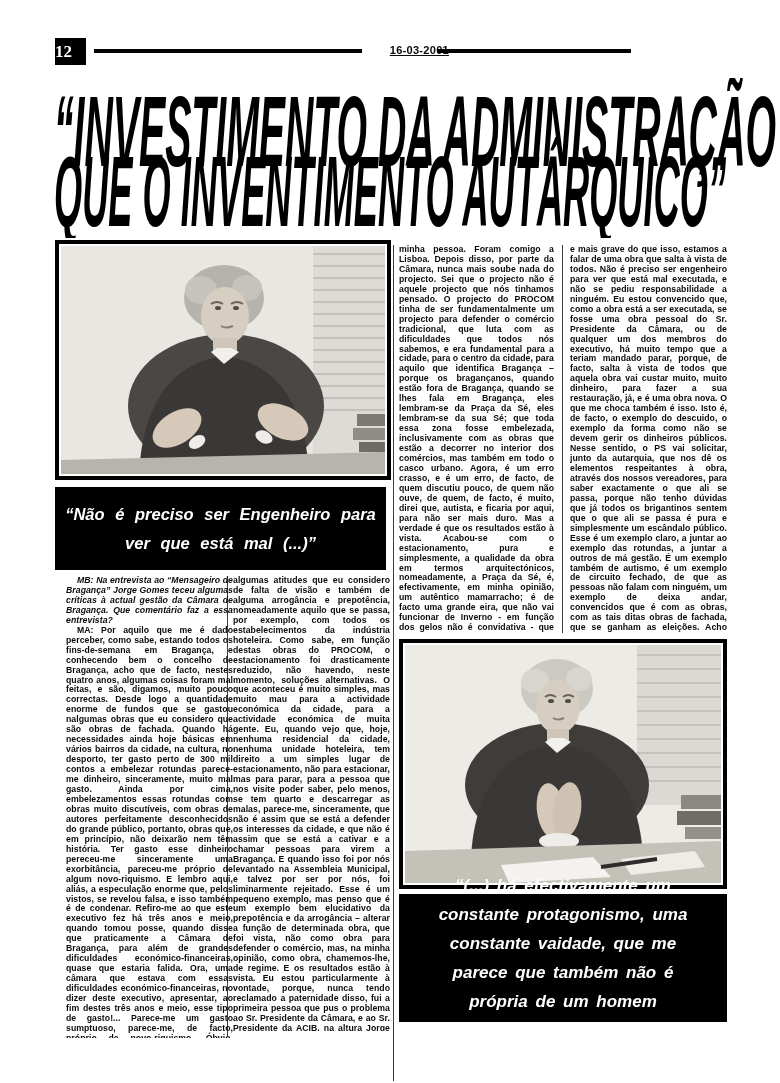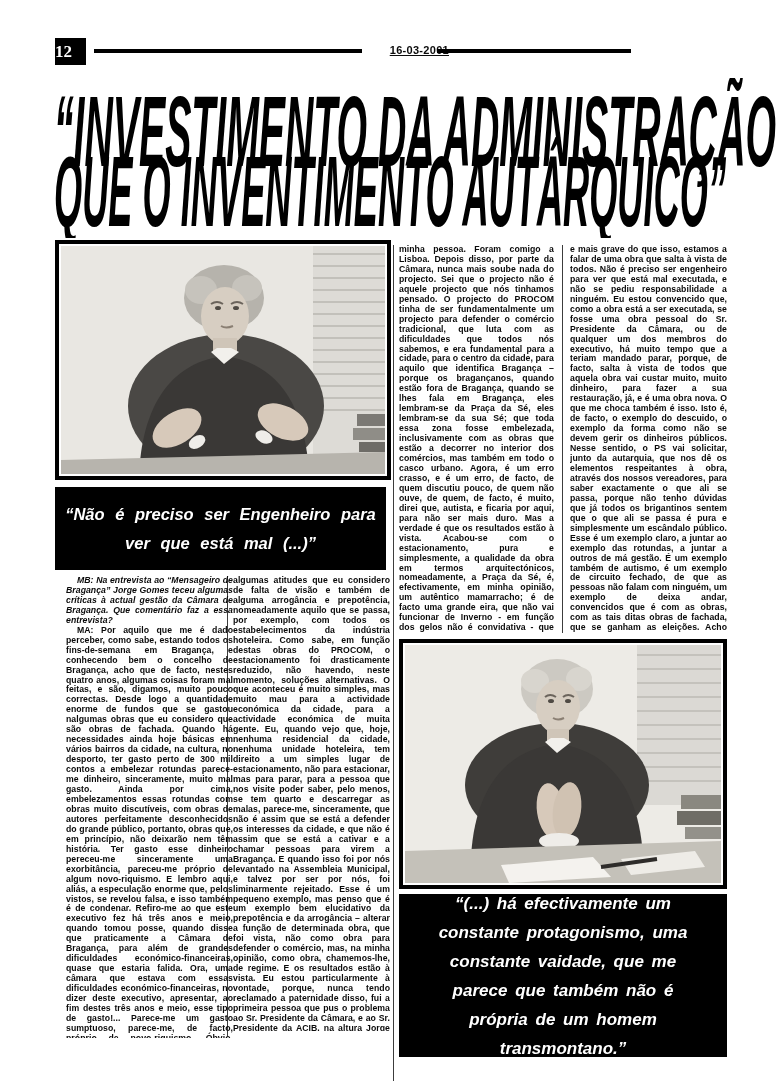--- a/index.html
+++ b/index.html
@@ -28,21 +28,21 @@
   .photo-frame{position:absolute;border:4px solid #000;background:#fff;padding:2px;}
   .photo1{left:55px;top:240px;width:324px;height:228px;}
   .photo2{left:399px;top:639px;width:316px;height:238px;}
   
   .quote-box{
     position:absolute;background:#000;color:#fff;font-weight:bold;font-style:italic;
     display:flex;align-items:center;justify-content:center;text-align:center;
   }
   .quote1{left:55px;top:487px;width:331px;height:83px;font-size:16.5px;line-height:29px;
     padding:4px 6px;word-spacing:6px;box-sizing:border-box;}
-  .quote2{left:399px;top:894px;width:328px;height:163px;font-size:17px;line-height:29px;
+  .quote2{left:399px;top:894px;width:328px;height:128px;font-size:17px;line-height:29px;
     padding:0 25px;word-spacing:3px;box-sizing:border-box;}
   
   .col{
     position:absolute;font-size:8.7px;line-height:9.95px;font-weight:bold;
     text-align:justify;overflow:hidden;letter-spacing:0.05px;
   }
   .col p{margin:0;text-indent:11px;}
   .col1{left:57px;top:576px;width:167px;height:462px;margin-left:9px;}
   .col2{left:233px;top:576px;width:157px;height:455px;}
   .col3{left:399px;top:245px;width:155px;height:388px;}

